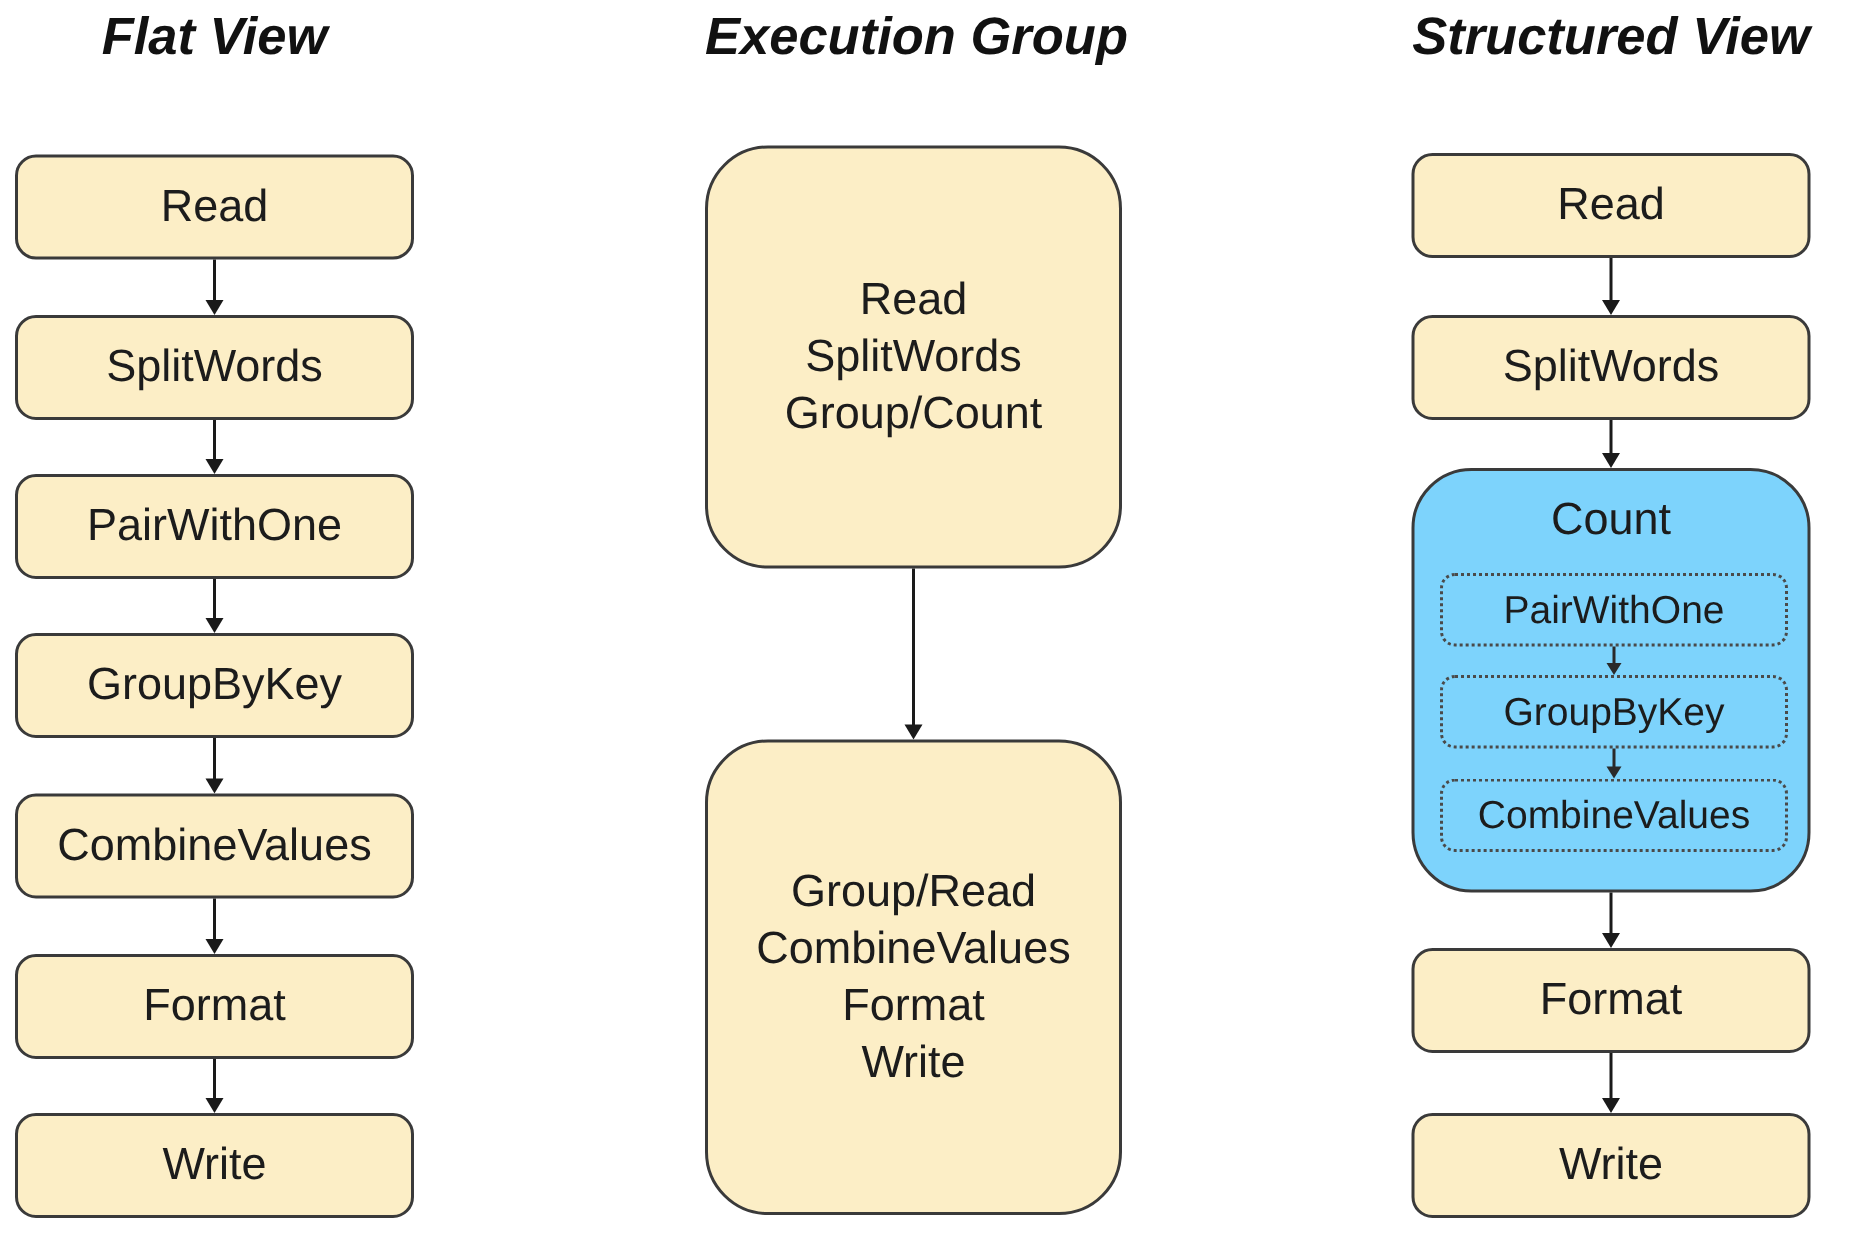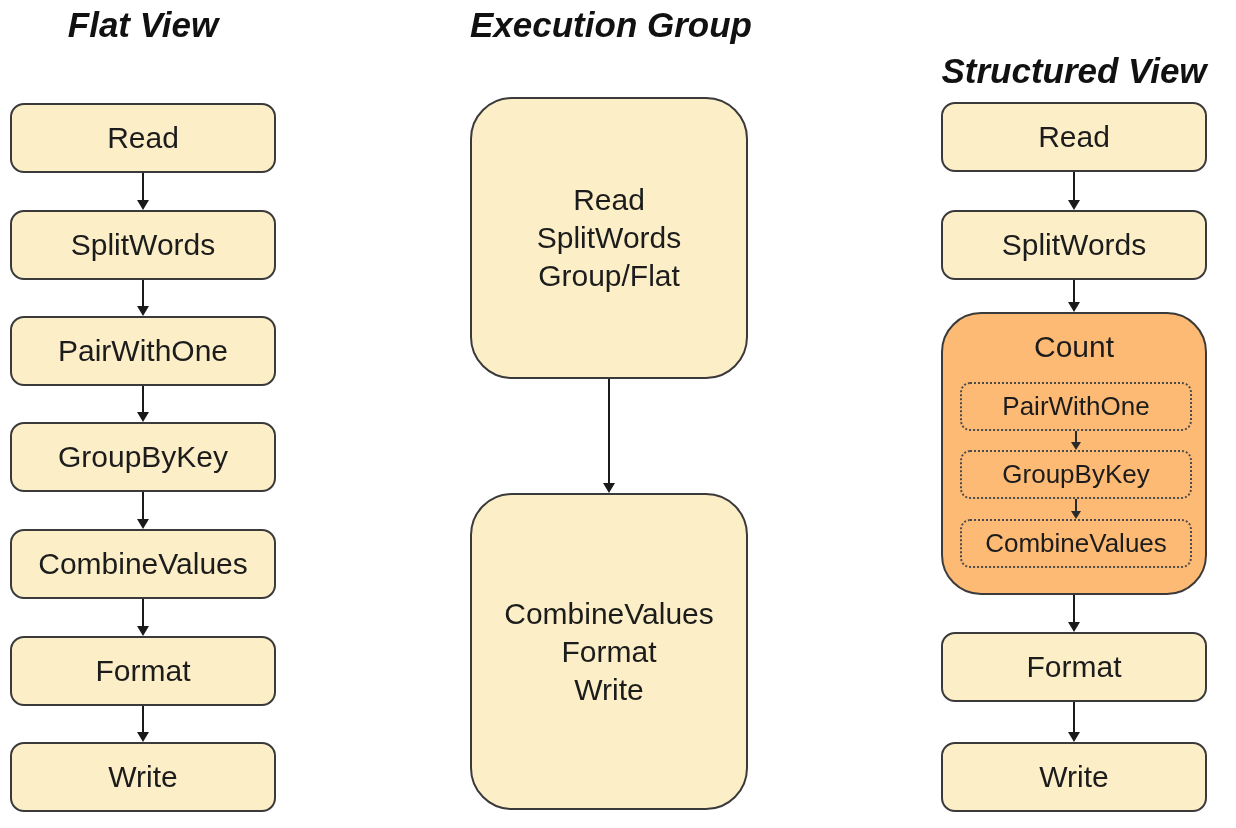--- a/index.html
+++ b/index.html
@@ -45,21 +45,21 @@
   .arrow .shaft { flex: 1; width: 0; border-left: 2px solid #1a1a1a; }
   .arrow .head {
     width: 0; height: 0; margin-top: -1px;
     border-left: 6px solid transparent;
     border-right: 6px solid transparent;
     border-top: 10px solid #1a1a1a;
   }
 
   .composite {
     position: absolute;
-    background: #fdba74;
+    background: #7dd3fc;
     border: 2px solid #3a3a3a;
     border-radius: 40px;
   }
   .composite-label {
     position: absolute; top: 16px; left: 0; width: 100%;
     text-align: center; font-size: 30px; color: #1c1c1c;
   }
   .subnode {
     position: absolute;
     background: transparent;
@@ -140,37 +140,38 @@
       <span>Write</span>
     </div>
   </div>
 
   <div>
     <div class="col-title" style="left:470px; width:278px;">Execution Group</div>
 
     <div class="bignode" style="left:470px; top:97px; width:278px; height:282px;">
       <div class="line">Read</div>
       <div class="line">SplitWords</div>
-      <div class="line">Group/Flat</div>
+      <div class="line">Group/Count</div>
     </div>
 
     <div class="arrow" style="left:602px; top:379px; height:114px;">
       <div class="shaft"></div>
       <div class="head"></div>
     </div>
 
     <div class="bignode" style="left:470px; top:493px; width:278px; height:317px;">
+      <div class="line">Group/Read</div>
       <div class="line">CombineValues</div>
       <div class="line">Format</div>
       <div class="line">Write</div>
     </div>
   </div>
 
   <div>
-    <div class="col-title" style="left:941px; width:266px;margin-top:46px;">Structured View</div>
+    <div class="col-title" style="left:941px; width:266px;">Structured View</div>
 
     <div class="node" style="left:941px; top:102px; width:266px; height:70px;">
       <span>Read</span>
     </div>
     <div class="arrow" style="left:1067px; top:172px; height:38px;">
       <div class="shaft"></div>
       <div class="head"></div>
     </div>
 
     <div class="node" style="left:941px; top:210px; width:266px; height:70px;">

